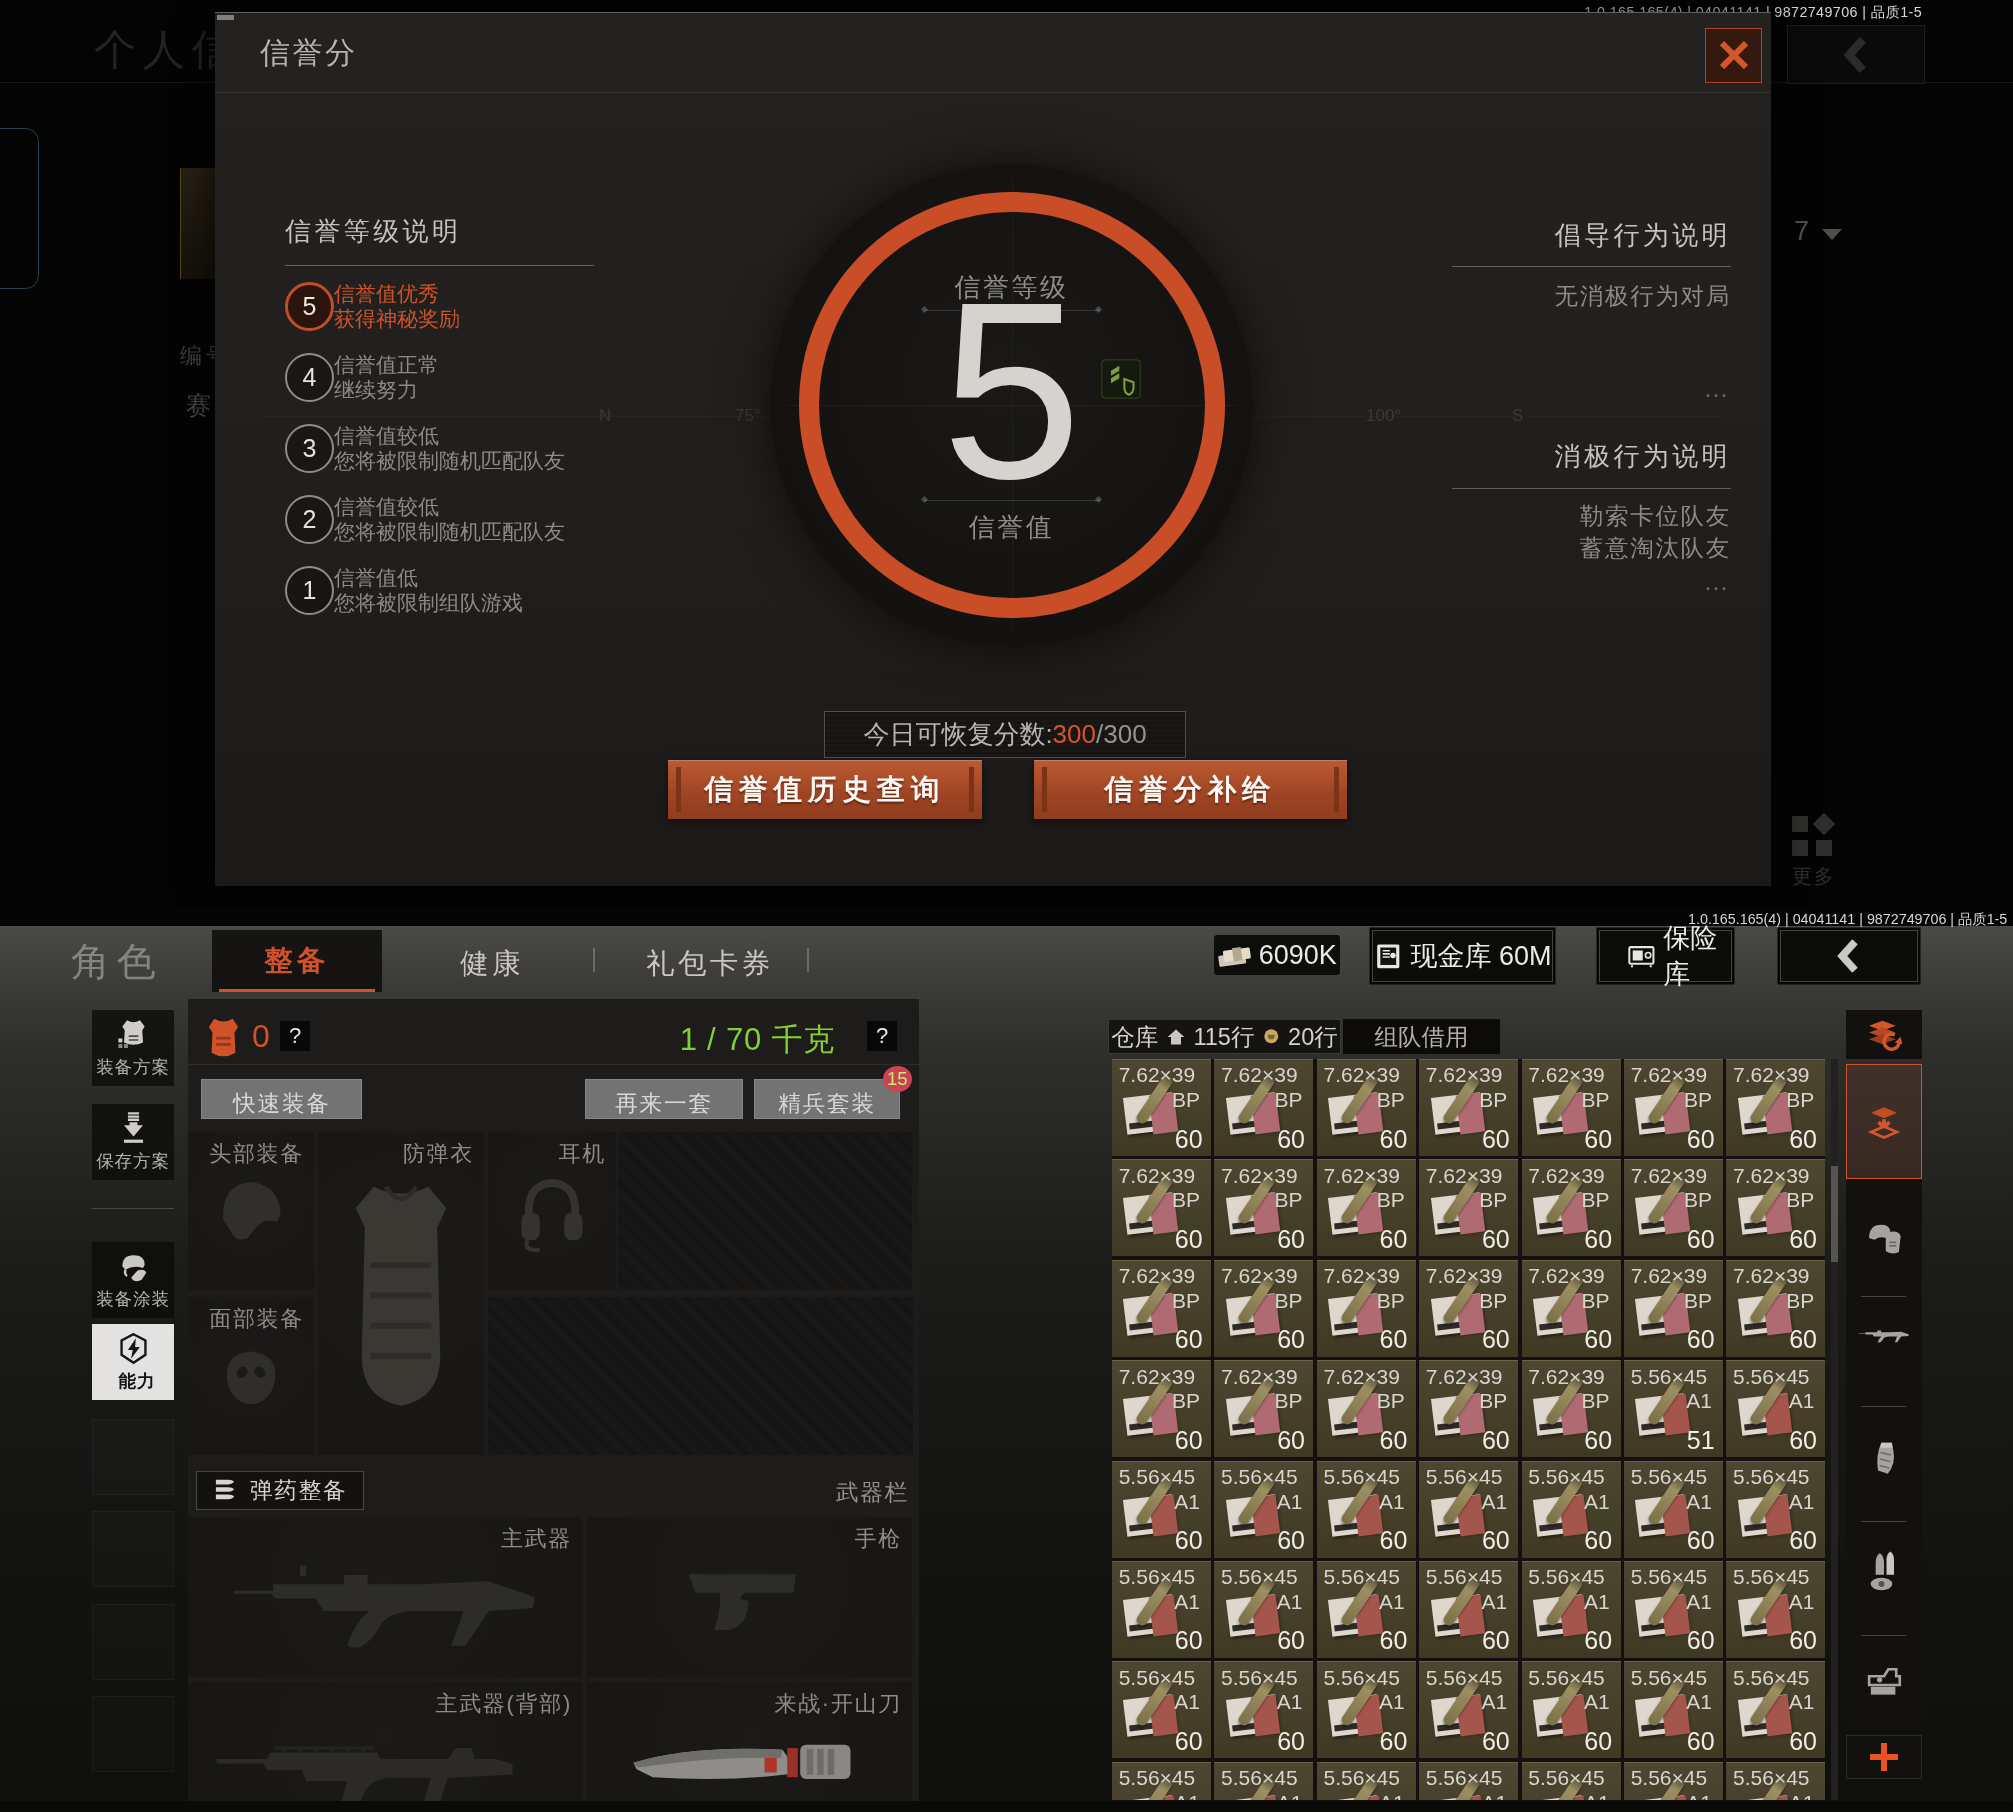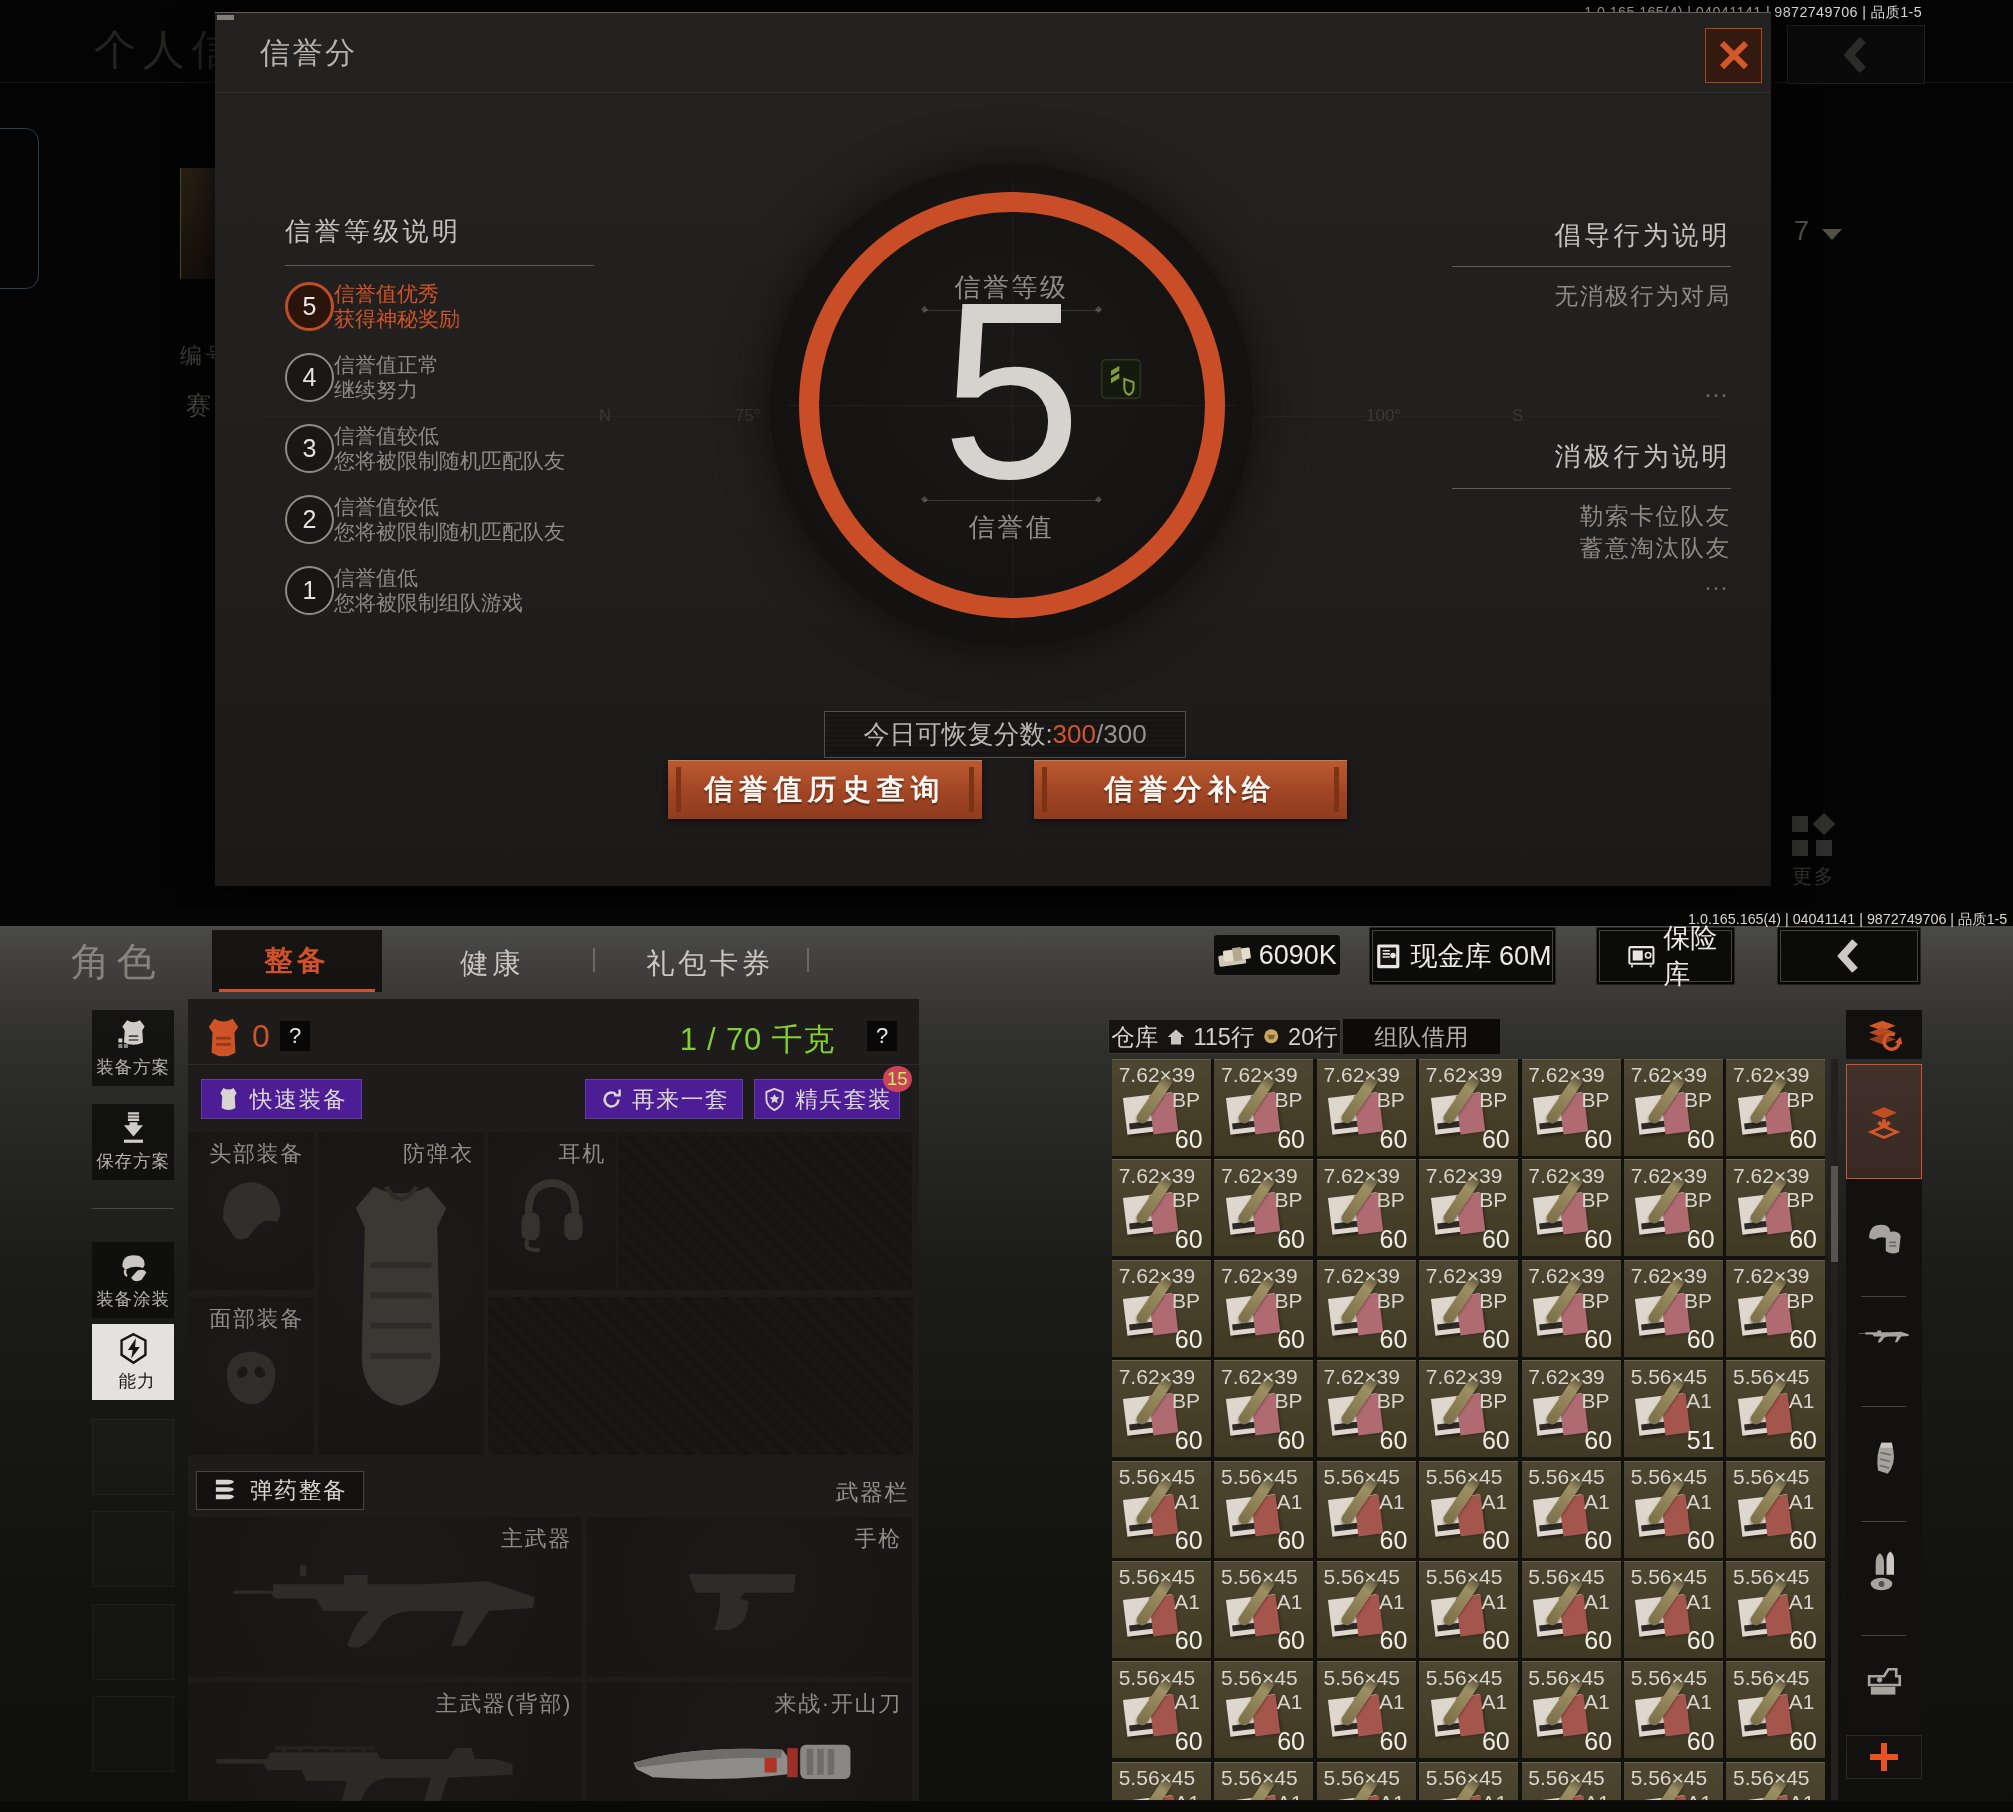--- a/index.html
+++ b/index.html
@@ -95,33 +95,33 @@
   .money-pill { position:absolute; left:1214px; top:27px; width:126px; height:40px; background:#0d0d0c; border-radius:3.4px; display:flex; align-items:center; justify-content:center; gap:6.7px; font-size:27px; color:#eceae6; }
   .hdr-box { position:absolute; top:22px; height:52px; background:#0b0b0a; border:0.8px solid #454341; box-shadow:0 0 0 2.5px #060605; display:flex; align-items:center; justify-content:center; gap:8.4px; font-size:27px; color:#eceae6; cursor:pointer; }
   #box-cashvault { left:1372px; width:181px; }
   #box-securevault { left:1599px; width:133px;padding-left:28px; }
   #box-back { left:1780px; width:138px; color:#cbc9c6; }
 
   
   .nav-box { position:absolute; left:92px; width:82px; height:76px; background:rgba(12,11,10,.78); display:flex; flex-direction:column; align-items:center; justify-content:center; gap:3.4px; cursor:pointer; }
   .nav-box .lbl { font-size:17.6px; color:#b5b2ae; letter-spacing:0.8px; }
   .nav-box.white { background:#e3e2e0; }
-  .nav-box.white .lbl { color:#141414; font-weight:normal;padding-left:8px; }
+  .nav-box.white .lbl { color:#141414; font-weight:bold;padding-left:8px; }
   .nav-div { position:absolute; left:92px; width:82px; height:0.8px; background:rgba(255,255,255,.18); }
   .nav-ghost { position:absolute; left:92px; width:82px; height:76px; border:0.8px solid rgba(255,255,255,.045); background:rgba(255,255,255,.015); }
 
   
   #equip { position:absolute; left:188px; top:91px; width:731px; height:807px; background:#1d1c1a; }
   .info-vest { position:absolute; left:17px; top:17px; }
   .info-zero { position:absolute; left:64px; top:18.5px; font-size:32px; color:#cf5329; }
   .qbox { position:absolute; width:30px; height:30px; background:#080808; color:#e8e6e2; font-size:22px; display:flex; align-items:center; justify-content:center; cursor:pointer; }
   #q1 { left:92px; top:22px; } #q2 { right:22px; top:22px; }
   .weight { position:absolute; right:84px; top:20px; font-size:31px; color:#84cf35; letter-spacing:0.8px; }
   .info-div { position:absolute; left:0; top:65px; width:100%; height:0.8px; background:rgba(255,255,255,.08); }
-  .eq-btn { position:absolute; top:80px; height:40px; background:#4c1d95; border:0.8px solid rgba(255,255,255,.14); display:flex; align-items:center; justify-content:center; gap:8.4px; font-size:22.7px; color:#dbd8d4; letter-spacing:1.7px; cursor:pointer; }
+  .eq-btn { position:absolute; top:80px; height:40px; background:#737373; border:0.8px solid rgba(255,255,255,.14); display:flex; align-items:center; justify-content:center; gap:8.4px; font-size:22.7px; color:#dbd8d4; letter-spacing:1.7px; cursor:pointer;flex-direction:column; }
   #btn-quick { left:13.4px; width:161px; }
   #btn-reroll { left:397px; width:158px; }
   #btn-elite { left:566px; width:146px; }
   .elite-badge { position:absolute; left:695px; top:67px; width:28.5px; height:26px; border-radius:50%; background:#ce4258; color:#bef264; font-size:18.5px; display:flex; align-items:center; justify-content:center; z-index:3; }
   .slot { position:absolute; background:radial-gradient(circle at 50% 40%,#1b1a19 0%,#171615 100%); cursor:pointer; }
   .slot .slbl { position:absolute; top:6.7px; right:10px; font-size:22px; color:#8f8c88; letter-spacing:1.7px; }
   .slot .sil { position:absolute; left:50%; top:52%; transform:translate(-50%,-50%); }
   .slot.empty { background:#161514 repeating-linear-gradient(45deg,rgba(255,255,255,.012) 0 6.7px,transparent 6.7px 13.4px); }
   #slot-head { left:0; top:133px; width:126px; height:158px; }
   #slot-face { left:0; top:298px; width:126px; height:158px; }

